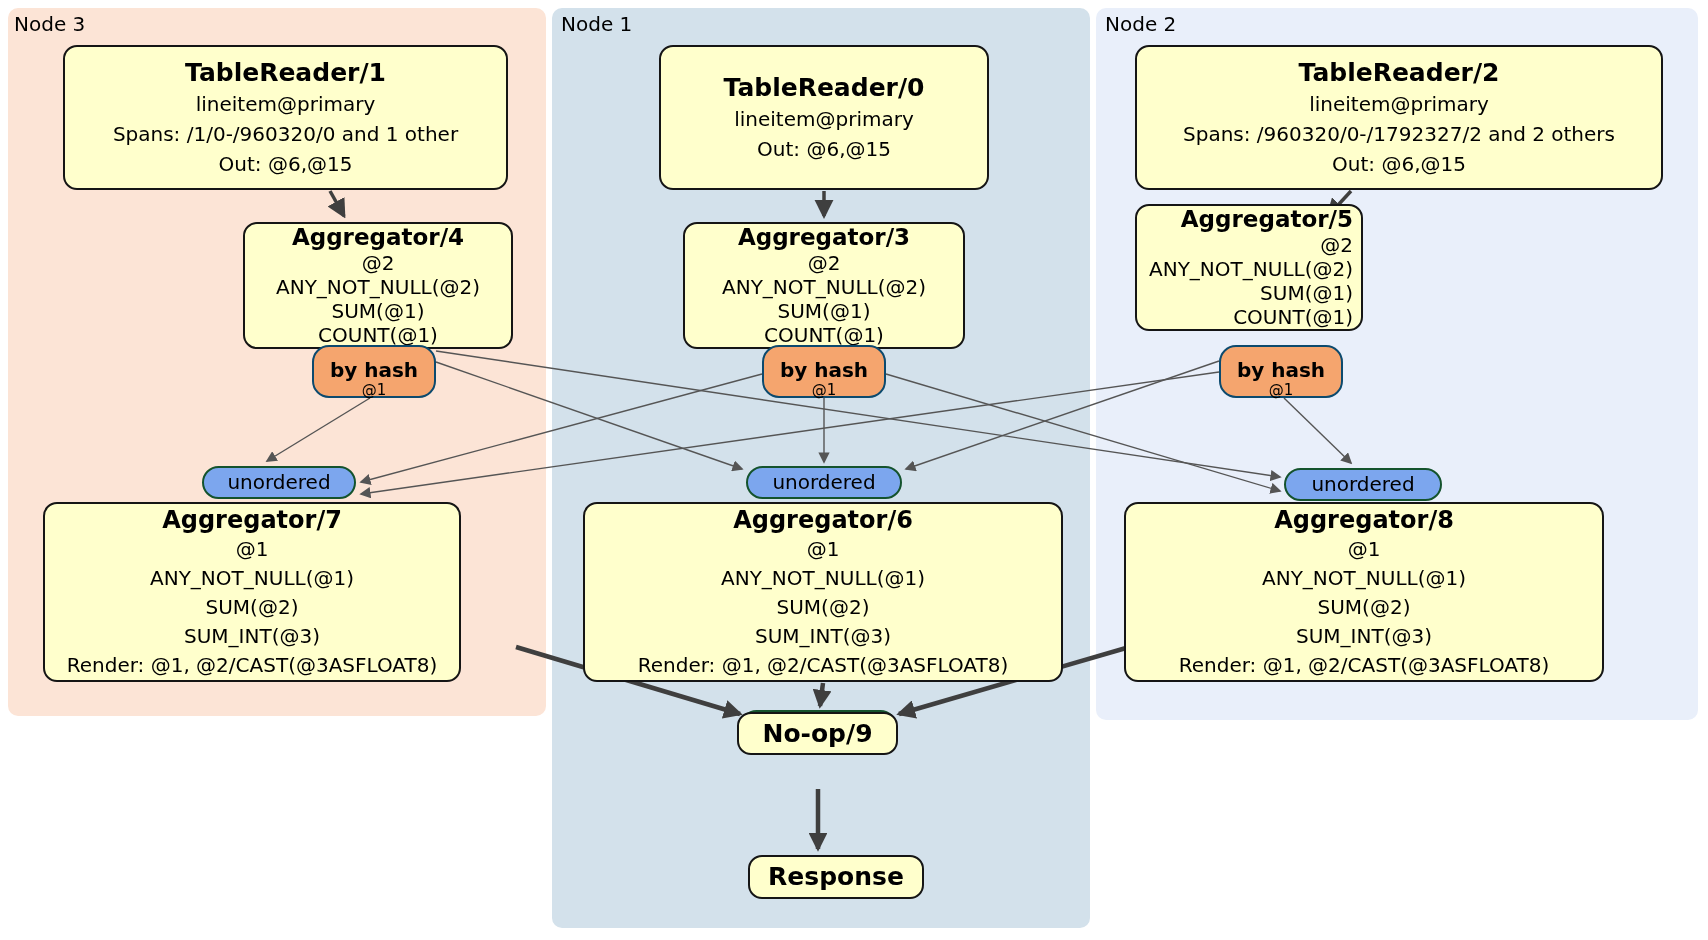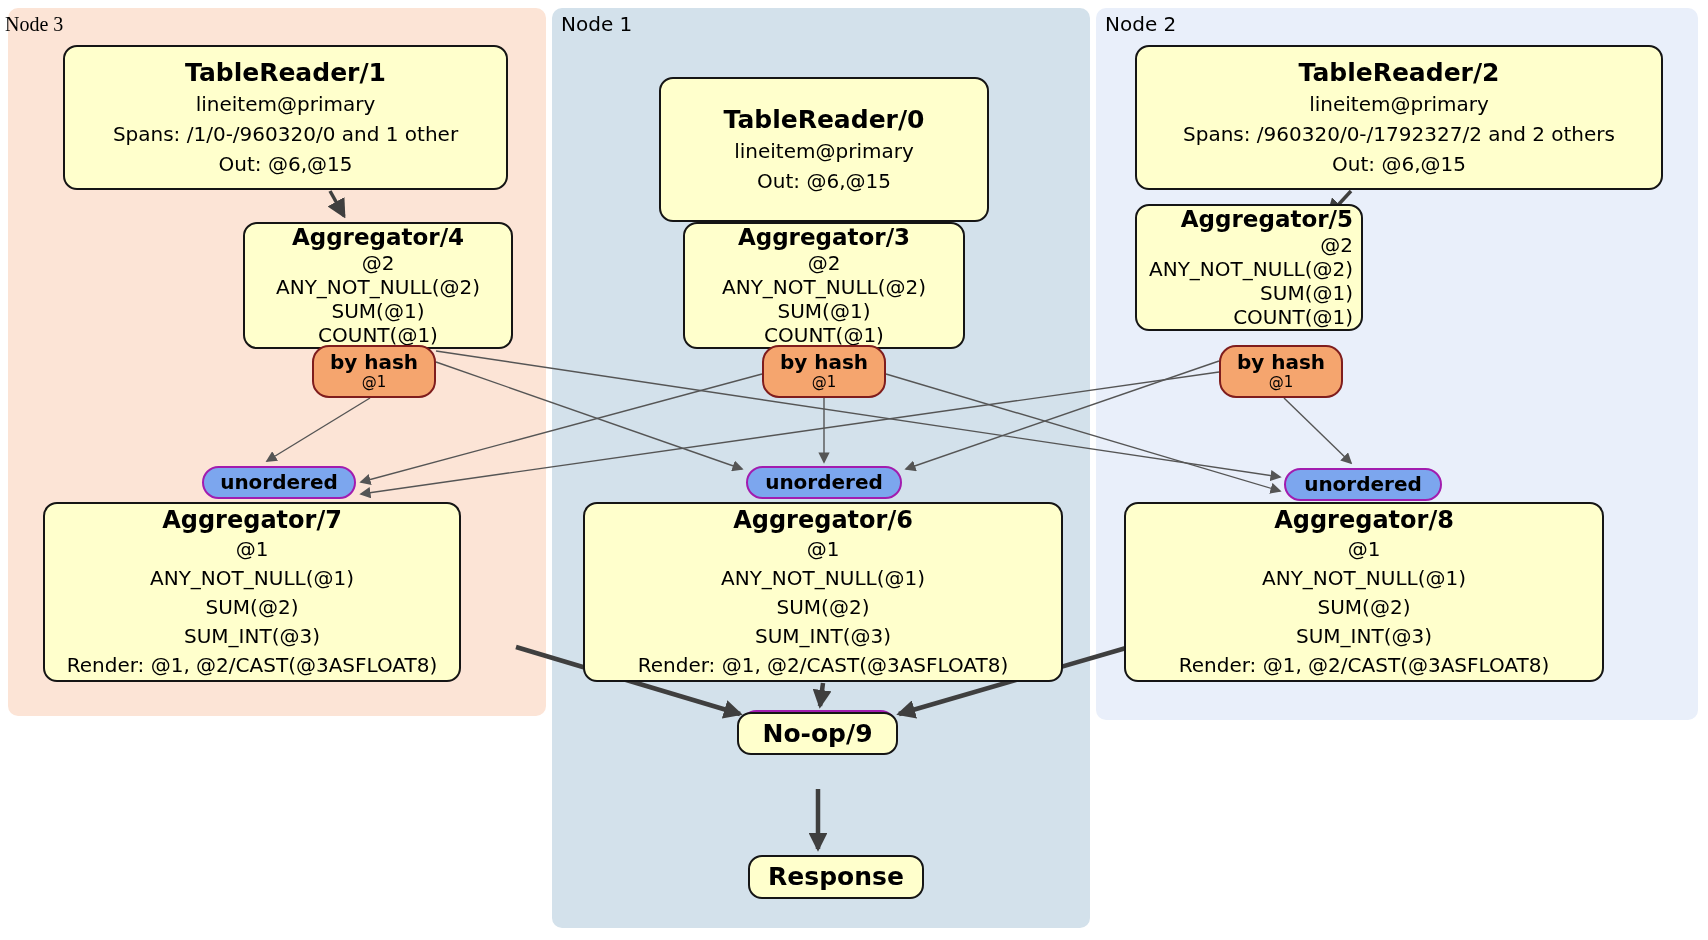--- a/index.html
+++ b/index.html
@@ -16,40 +16,40 @@
     justify-content:center;align-items:center;padding:2px 8px;
   }
   .proc .title{font-weight:bold;font-size:25px;line-height:32px;white-space:nowrap;}
   .proc .line{font-size:20px;line-height:30px;white-space:nowrap;}
   .proc.r1agg .title{font-size:23px;line-height:27px;}
   .proc.r1agg .line{font-size:20px;line-height:24px;}
   .proc.r2agg .title{font-size:24px;line-height:30px;}
   .proc.r2agg .line{font-size:20px;line-height:29px;}
   .proc.small .title{font-size:25px;line-height:30px;}
   .router{
-    position:absolute;background:#f5a56e;border:2px solid #7f1d1d;border-radius:17px;
-    box-sizing:border-box;text-align:center;padding-top:4px;
+    position:absolute;background:#f5a56e;border:2px solid #0c4a6e;border-radius:17px;
+    box-sizing:border-box;text-align:center;padding-top:12px;
   }
   .router .rlabel{font-weight:bold;font-size:20px;line-height:23px;}
   .router .rsub{font-size:15px;line-height:17px;}
   .sync{
-    position:absolute;background:#7ca6ee;border:2px solid #a21caf;border-radius:17px;
-    box-sizing:border-box;text-align:center;font-weight:bold;font-size:20px;line-height:29px;
+    position:absolute;background:#7ca6ee;border:2px solid #14532d;border-radius:17px;
+    box-sizing:border-box;text-align:center;font-weight:normal;font-size:20px;line-height:29px;
   }
 </style>
 </head>
 <body>
 
 <div class="canvas">
 
   <div class="region" style="left:8px;top:8px;width:538px;height:708px;background:#fce4d6;"></div>
   <div class="region" style="left:552px;top:8px;width:538px;height:920px;background:#d3e1eb;"></div>
   <div class="region" style="left:1096px;top:8px;width:602px;height:712px;background:#e9effa;"></div>
 
-  <div class="region-label" style="left:5px;top:12px;font-family:Liberation Serif, serif;">Node 3</div>
+  <div class="region-label" style="left:14px;top:12px;">Node 3</div>
   <div class="region-label" style="left:561px;top:12px;">Node 1</div>
   <div class="region-label" style="left:1105px;top:12px;">Node 2</div>
 
   <svg class="edges" viewBox="0 0 1708 940">
     <defs>
       <marker id="ah-thin" viewBox="0 0 10 10" refX="8.5" refY="5" markerWidth="8" markerHeight="8" orient="auto">
         <path d="M0,0 L10,5 L0,10 z" fill="#555555"></path>
       </marker>
       <marker id="ah-mid" viewBox="0 0 10 10" refX="8.5" refY="5" markerWidth="5.5" markerHeight="5.5" orient="auto">
         <path d="M0,0 L10,5 L0,10 z" fill="#3f3f3f"></path>
@@ -79,21 +79,21 @@
 
     <line x1="818" y1="789" x2="818" y2="849" stroke="#3f3f3f" stroke-width="4.5" marker-end="url(#ah-thick)"></line>
   </svg>
 
   <div class="proc" style="left:63px;top:45px;width:445px;height:145px;">
     <div class="title">TableReader/1</div>
     <div class="line">lineitem@primary</div>
     <div class="line">Spans: /1/0-/960320/0 and 1 other</div>
     <div class="line">Out: @6,@15</div>
   </div>
-  <div class="proc" style="left:659px;top:45px;width:330px;height:145px;margin-top:32px;">
+  <div class="proc" style="left:659px;top:45px;width:330px;height:145px;">
     <div class="title">TableReader/0</div>
     <div class="line">lineitem@primary</div>
     <div class="line">Out: @6,@15</div>
   </div>
   <div class="proc" style="left:1135px;top:45px;width:528px;height:145px;">
     <div class="title">TableReader/2</div>
     <div class="line">lineitem@primary</div>
     <div class="line">Spans: /960320/0-/1792327/2 and 2 others</div>
     <div class="line">Out: @6,@15</div>
   </div>

